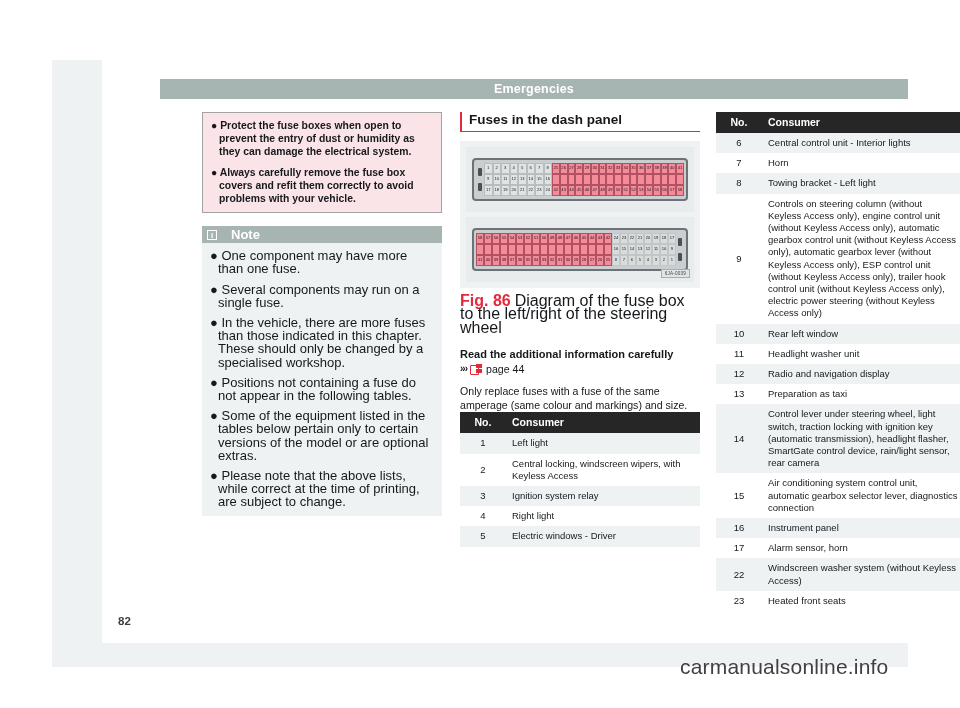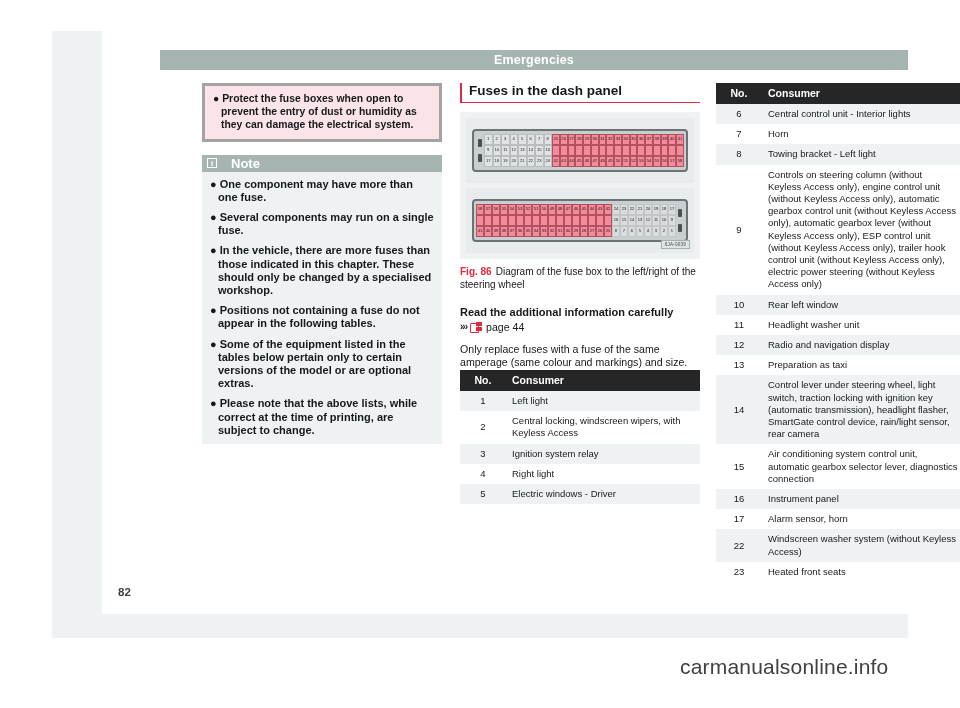--- a/index.html
+++ b/index.html
@@ -8,21 +8,21 @@
     background: #ffffff;
     width: 960px;
     height: 708px;
     overflow: hidden;
     font-family: "Liberation Sans", sans-serif;
   }
 
   .page-wrap {
     position: absolute;
     left: 52px;
-    top: 31px;
+    top: 60px;
     width: 856px;
     height: 607px;
     background: #eef2f3;
   }
 
   .page-sheet {
     position: absolute;
     left: 50px;
     top: 0px;
     width: 806px;
@@ -59,21 +59,21 @@
   .col {
     position: absolute;
     top: 52px;
   }
   .col-left  { left: 100px; width: 240px; }
   .col-mid   { left: 358px; width: 240px; }
   .col-right { left: 614px; width: 248px; }
 
   
   .warn-box {
-    border: 3px solid #a3a3a3;
+    border: 1px solid #a3a3a3;
     background: #fbe4e7;
     padding: 6px 8px 7px 8px;
     box-sizing: border-box;
   }
   .warn-box p {
     margin: 0 0 7px 0;
     font-size: 10.4px;
     line-height: 13.2px;
     font-weight: bold;
     color: #16191c;
@@ -111,23 +111,23 @@
     font-weight: bold;
     margin-left: 14px;
   }
   .note-body {
     background: #eef2f3;
     padding: 6px 8px 7px 8px;
     box-sizing: border-box;
   }
   .note-body p {
     margin: 0 0 7px 0;
-    font-size: 11px;
+    font-size: 13px;
     line-height: 13.2px;
-    font-weight: bold;
+    font-weight: normal;
     color: #16191c;
     text-indent: -8px;
     padding-left: 8px;
   }
   .note-body p:last-child { margin-bottom: 0; }
 
   
   .section-title {
     font-size: 13.5px;
     font-weight: bold;
@@ -202,21 +202,21 @@
     background: #dfe4e6;
     border: .6px solid #a8adaf;
     font-size: 4.6px;
     color: #44484b;
     padding: 1px 3px;
     letter-spacing: .2px;
   }
 
   .fig-caption {
     margin-top: 6px;
-    font-size: 10px;
+    font-size: 16px;
     line-height: 13.4px;
     color: #16191c;
   }
   .fig-caption .fig-label {
     color: #e3293c;
     font-weight: bold;
     margin-right: 4px;
   }
 
   .body-heading {
@@ -315,20 +315,21 @@
   <div class="page-sheet">
 
     <div class="chapter-banner">Emergencies</div>
 
     <div class="page-number">82</div>
 
     <div class="col col-left">
 
       <div class="warn-box">
         <p><span class="bullet">●</span> <span>Protect the fuse boxes when open to prevent the entry of dust or humidity as they can damage the electrical system.</span></p>
+        <p><span class="bullet">●</span> <span>Always carefully remove the fuse box covers and refit them correctly to avoid problems with your vehicle.</span></p>
       </div>
 
       <div class="note-box">
         <div class="note-head">
           <span class="note-icon">i</span>
           <span class="note-head-label">Note</span>
         </div>
         <div class="note-body">
           <p><span class="bullet">●</span> <span>One component may have more than one fuse.</span></p>
           <p><span class="bullet">●</span> <span>Several components may run on a single fuse.</span></p>

